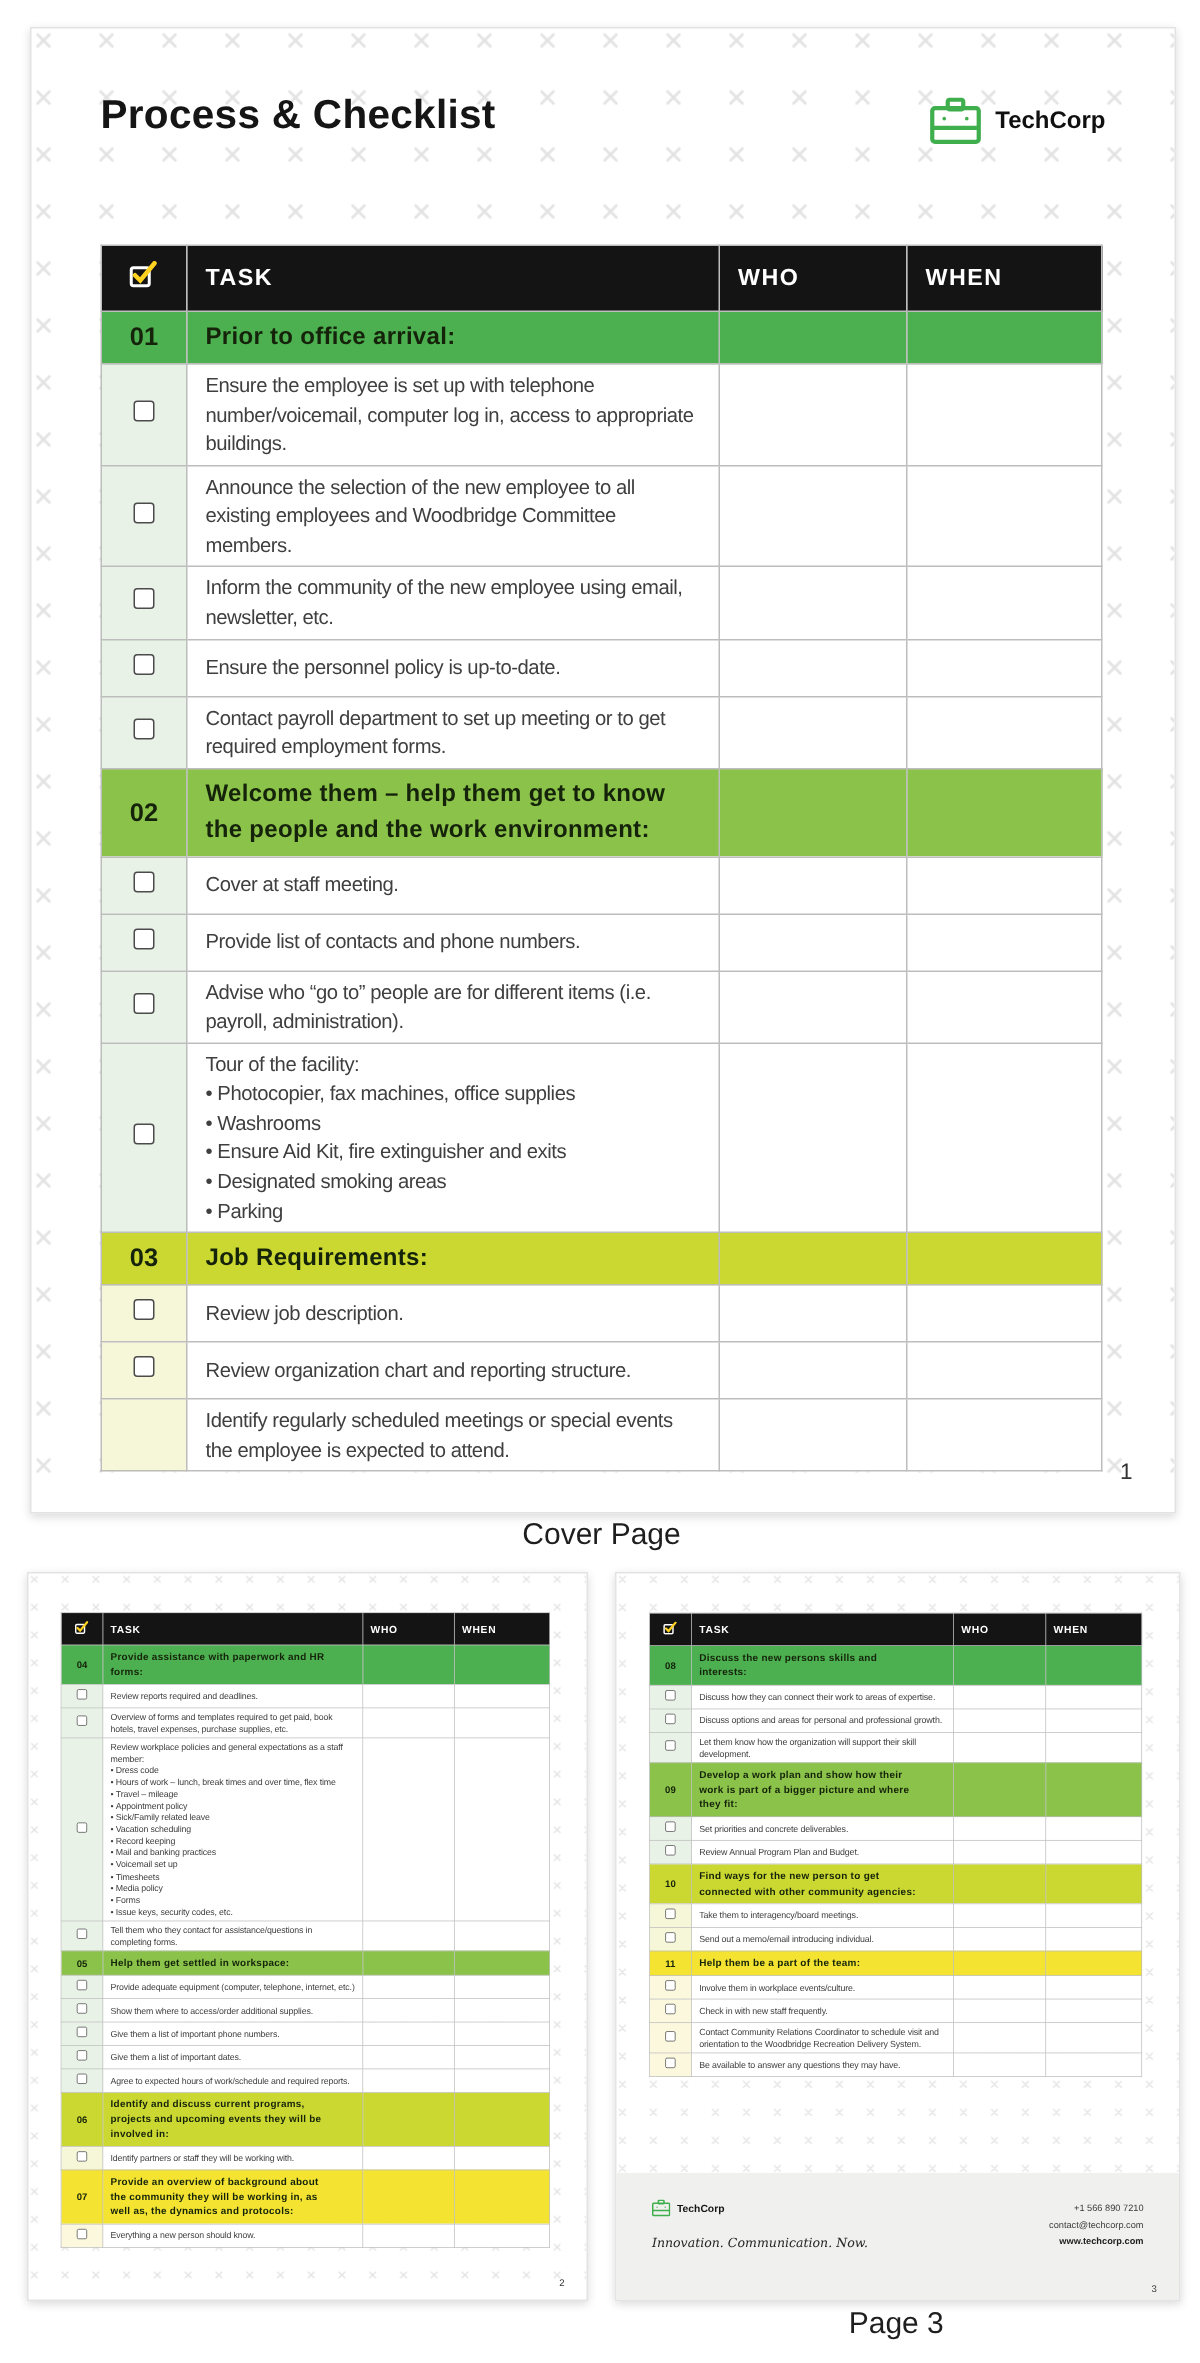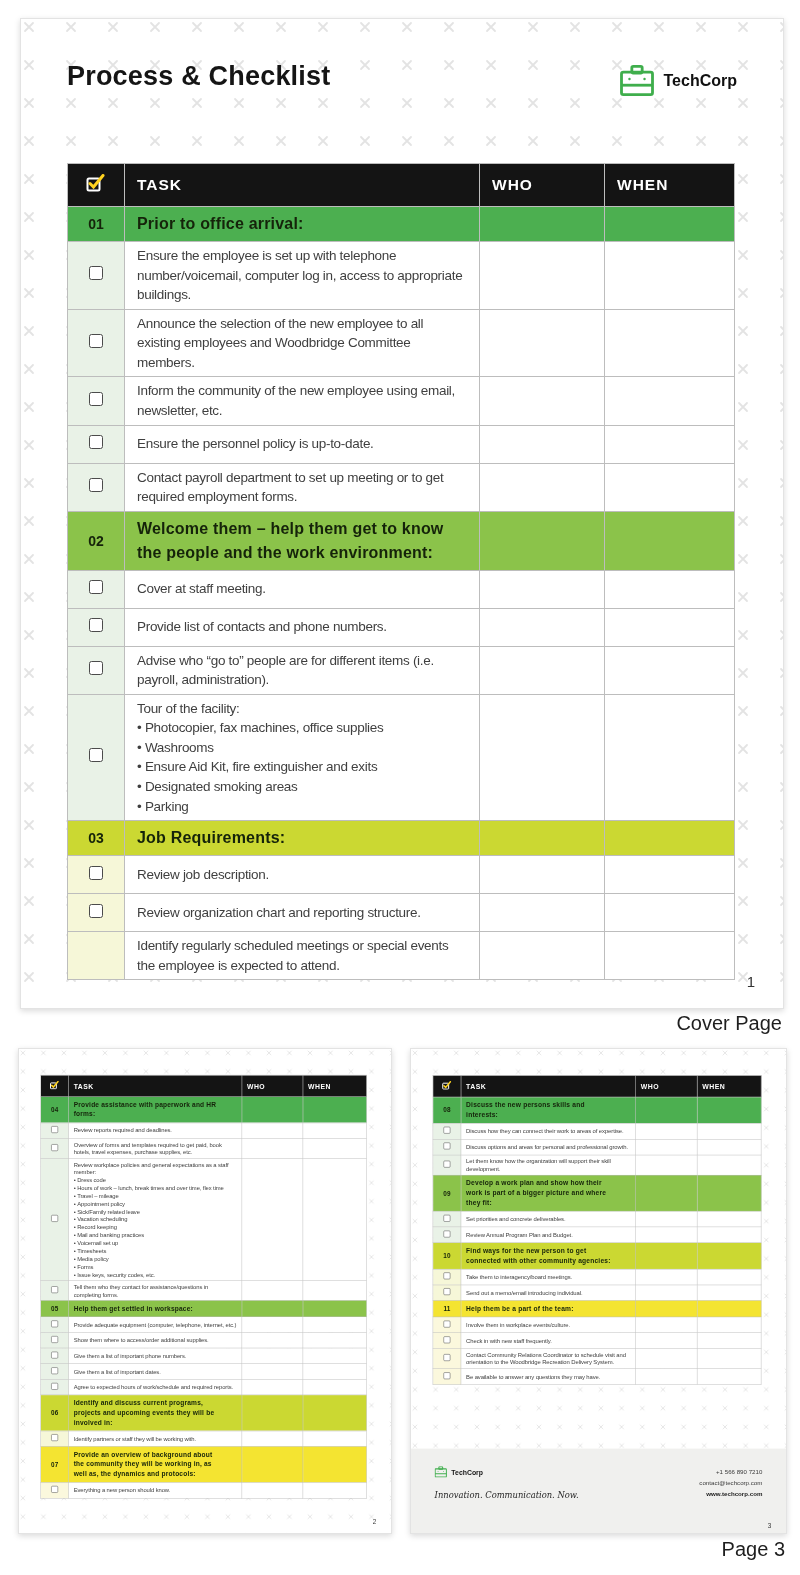--- a/index.html
+++ b/index.html
@@ -4,38 +4,38 @@
 <style>
   html,body{margin:0;padding:0;}
   body{width:800px;height:1575px;background:#ffffff;position:relative;
        font-family:"Liberation Sans","DejaVu Sans",sans-serif;color:#222;}
   .card{position:absolute;background:#fff;border:1px solid #e3e3e3;
         box-shadow:0 2px 6px rgba(0,0,0,.15);overflow:hidden;}
   .cover{left:20px;top:18px;width:762px;height:989px;}
   .card-p2{left:18px;top:1048px;width:372px;height:484px;}
   .card-p3{left:410px;top:1048px;width:375px;height:484px;}
   .xpat{position:absolute;left:0;top:0;}
-  .caption{position:absolute;text-align:right;font-size:20px;color:#1e1e1e;}
+  .caption{position:absolute;text-align:center;font-size:20px;color:#1e1e1e;}
   .caption-cover{left:20px;width:762px;top:1012px;}
   .caption-p2{left:18px;width:372px;top:1538px;margin-top:40px;}
   .caption-p3{left:410px;width:375px;top:1538px;}
 
   .cover-title{position:absolute;left:46px;top:40px;font-size:27px;font-weight:800;
                line-height:1.32;color:#151515;letter-spacing:.2px;}
   .brand{position:absolute;top:46px;right:46px;display:flex;align-items:center;gap:10px;}
   .brand-name{font-size:16px;font-weight:700;color:#101010;}
 
   .task-table{border-collapse:collapse;table-layout:fixed;width:667px;position:absolute;}
   .cover .task-table{left:46px;top:144px;}
   .task-table th,.task-table td{border:1px solid #bdbdbd;vertical-align:middle;}
   thead th{background:#141414;color:#fff;border-color:#808080;font-size:15.5px;
            letter-spacing:1px;text-align:left;padding:12px 12px;font-weight:700;}
   thead th.check-col{text-align:center;padding:10px 0;}
   .hdr-check{display:inline-block;position:relative;width:20px;height:18px;}
-  .num-cell{text-align:center;font-weight:700;font-size:14px;color:#15230a;}
+  .num-cell{text-align:center;font-weight:700;font-size:17px;color:#15230a;}
   .section-row td{padding:5px 12px;}
   .title-cell{font-weight:700;font-size:16px;color:#15230a;line-height:1.5;
               letter-spacing:.2px;padding:5px 14px 5px 12px;}
   .section-row.tone-green td{background:#4caf50;}
   .section-row.tone-lightgreen td{background:#8bc34a;}
   .section-row.tone-lime td{background:#cbd832;}
   .section-row.tone-yellow td{background:#f4e431;}
   .item-row td{background:#fff;padding:4px 12px;height:29px;}
   .item-row .check-cell{text-align:center;padding:4px 0;}
   .item-row.tone-green .check-cell,.item-row.tone-lightgreen .check-cell{background:#e9f2e7;}

